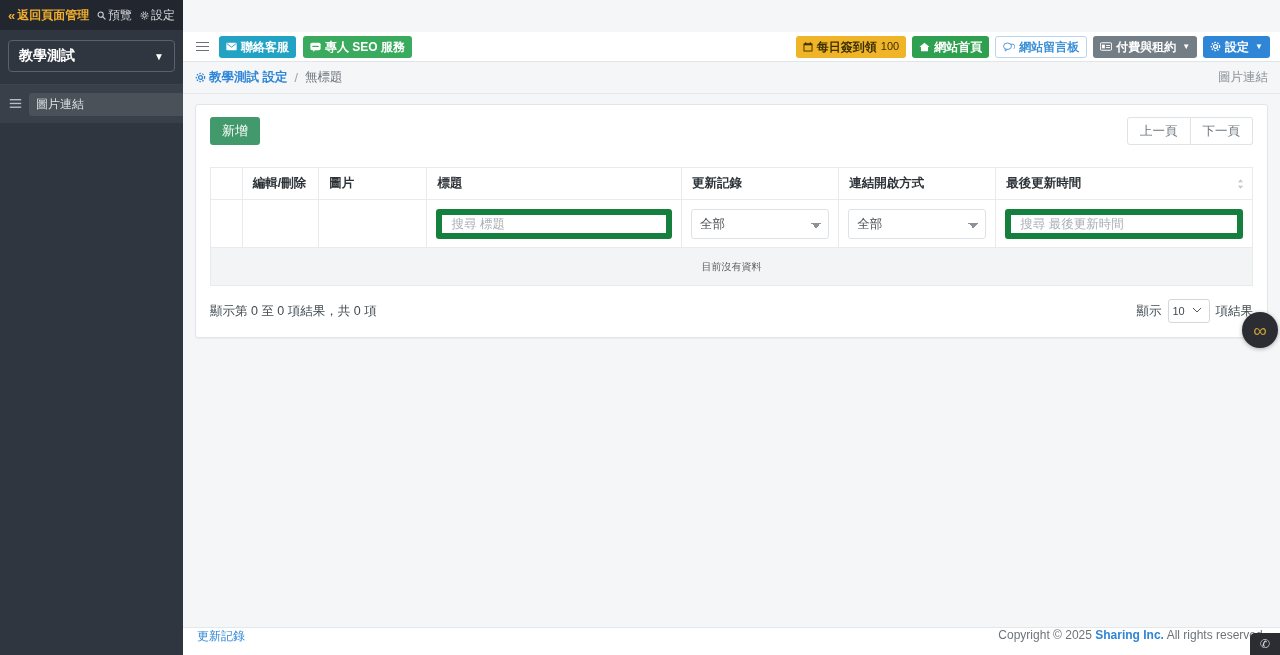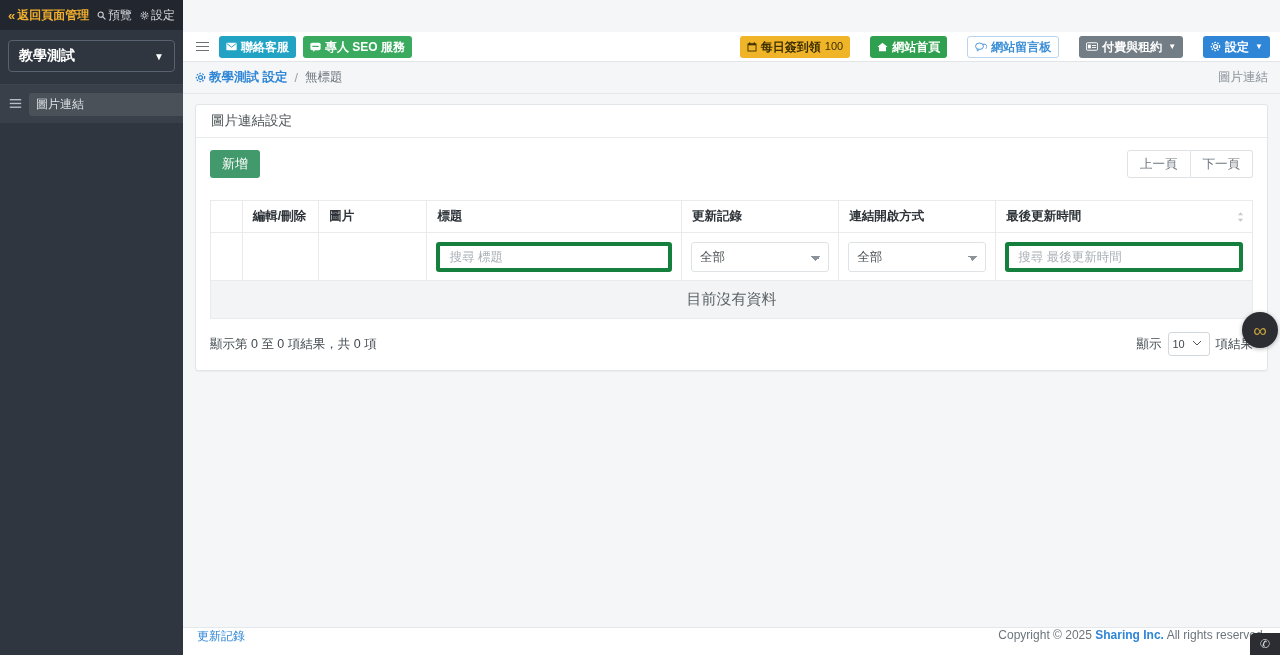--- a/index.html
+++ b/index.html
@@ -111,21 +111,21 @@
     color: #fff; cursor: pointer; white-space: nowrap;
     font-family: inherit; line-height: 1;
   }
   .btn-teal   { background: #23a3c4; }
   .btn-green  { background: #3aab5e; }
   .btn-amber  { background: #f0b429; color: #3d3000; }
   .btn-green2 { background: #2fa04f; }
   .btn-outline{ background: #fff; color: #3b8fd6; border: 1px solid #b9d4ee; }
   .btn-gray   { background: #737d85; }
   .btn-blue   { background: #2f86d6; }
-  .nav-right { margin-left: auto; display: flex; align-items: center; gap: 20px; }
+  .nav-right { margin-left: auto; display: flex; align-items: center; gap: 6px; }
   .badge-num { font-weight: normal; font-size: 11px; }
   .caret-d { font-size: 8px; margin-left: 2px; }
 
   
   .crumbbar {
     height: 32px; background: #f4f6f7;
     display: flex; align-items: center;
     padding: 0 12px;
     border-bottom: 1px solid #e5e8ea;
   }
@@ -184,42 +184,42 @@
     background: #fff;
   }
   .sort-ico {
     position: absolute; right: 8px; top: 50%; transform: translateY(-50%);
     color: #c3c8cd; font-size: 9px; line-height: 1;
     display: flex; flex-direction: column; gap: 1px;
   }
   table.grid tbody td.filter-cell { height: 48px; padding: 0 9px; vertical-align: middle; }
   .f-input {
     width: 100%; height: 30px;
-    border: 4px solid #15803d; border-radius: 3px;
+    border: 6px solid #15803d; border-radius: 3px;
     padding: 0 9px; font-size: 12.5px; color: #4c5256;
     font-family: inherit; background: #fff;
   }
   .f-input::placeholder { color: #a9b0b6; }
   .f-select {
     width: 100%; height: 30px;
     border: 1px solid #dfe3e6; border-radius: 3px;
     padding: 0 8px; font-size: 12.5px; color: #4c5256;
     font-family: inherit; background: #fff;
     appearance: none;
     background-image:
       linear-gradient(45deg, transparent 50%, #8b9299 50%),
       linear-gradient(135deg, #8b9299 50%, transparent 50%);
     background-position: calc(100% - 12px) 13px, calc(100% - 7px) 13px;
     background-size: 5px 5px, 5px 5px;
     background-repeat: no-repeat;
   }
   td.empty-cell {
     background: #f3f4f5;
     height: 38px; text-align: center;
-    color: #5a6view; color: #5c6368; font-size: 15px;
+    color: #5a6view; color: #5c6368; font-size: 10px;
     vertical-align: middle;
   }
 
   
   .card-foot {
     display: flex; align-items: center;
     margin-top: 13px;
     font-size: 12.5px; color: #414a50;
   }
   .len-wrap { margin-left: auto; display: flex; align-items: center; gap: 6px; }
@@ -416,21 +416,20 @@
         <span>教學測試 設定</span>
       </span>
       <span class="crumb-sep">/</span>
       <span class="crumb-cur">無標題</span>
       <span class="crumb-right">圖片連結</span>
     </div>
 
     <div class="content">
       <div class="card">
 
-        <div class="card-head">圖片連結設定</div>
 
         <div class="card-body">
 
           <div class="toolbar">
             <button class="btn-new">新增</button>
             <div class="pager">
               <button class="pg-btn">上一頁</button>
               <button class="pg-btn">下一頁</button>
             </div>
           </div>

